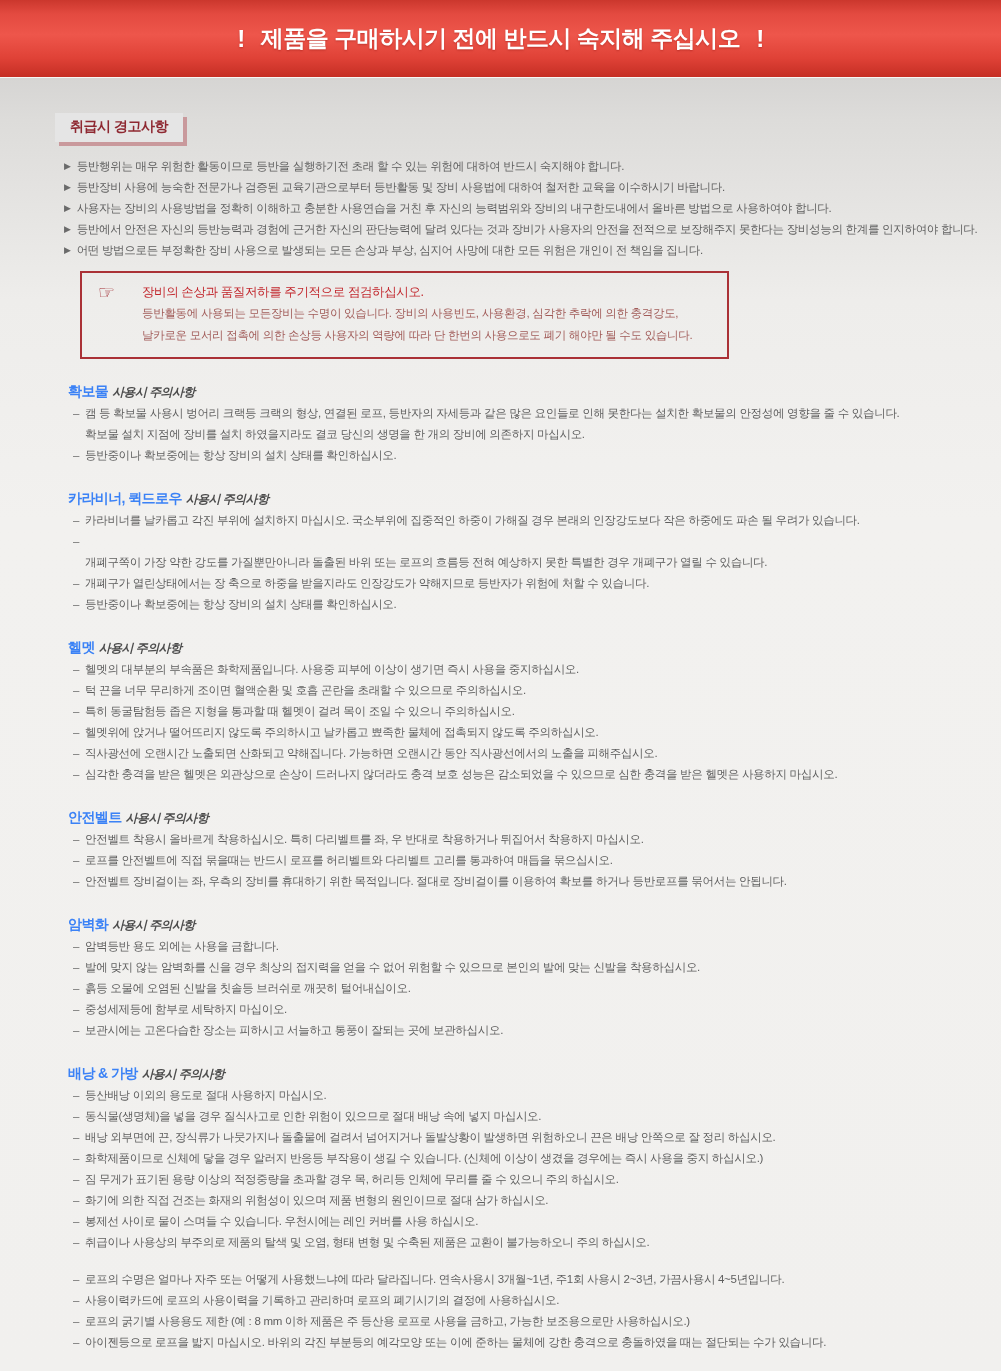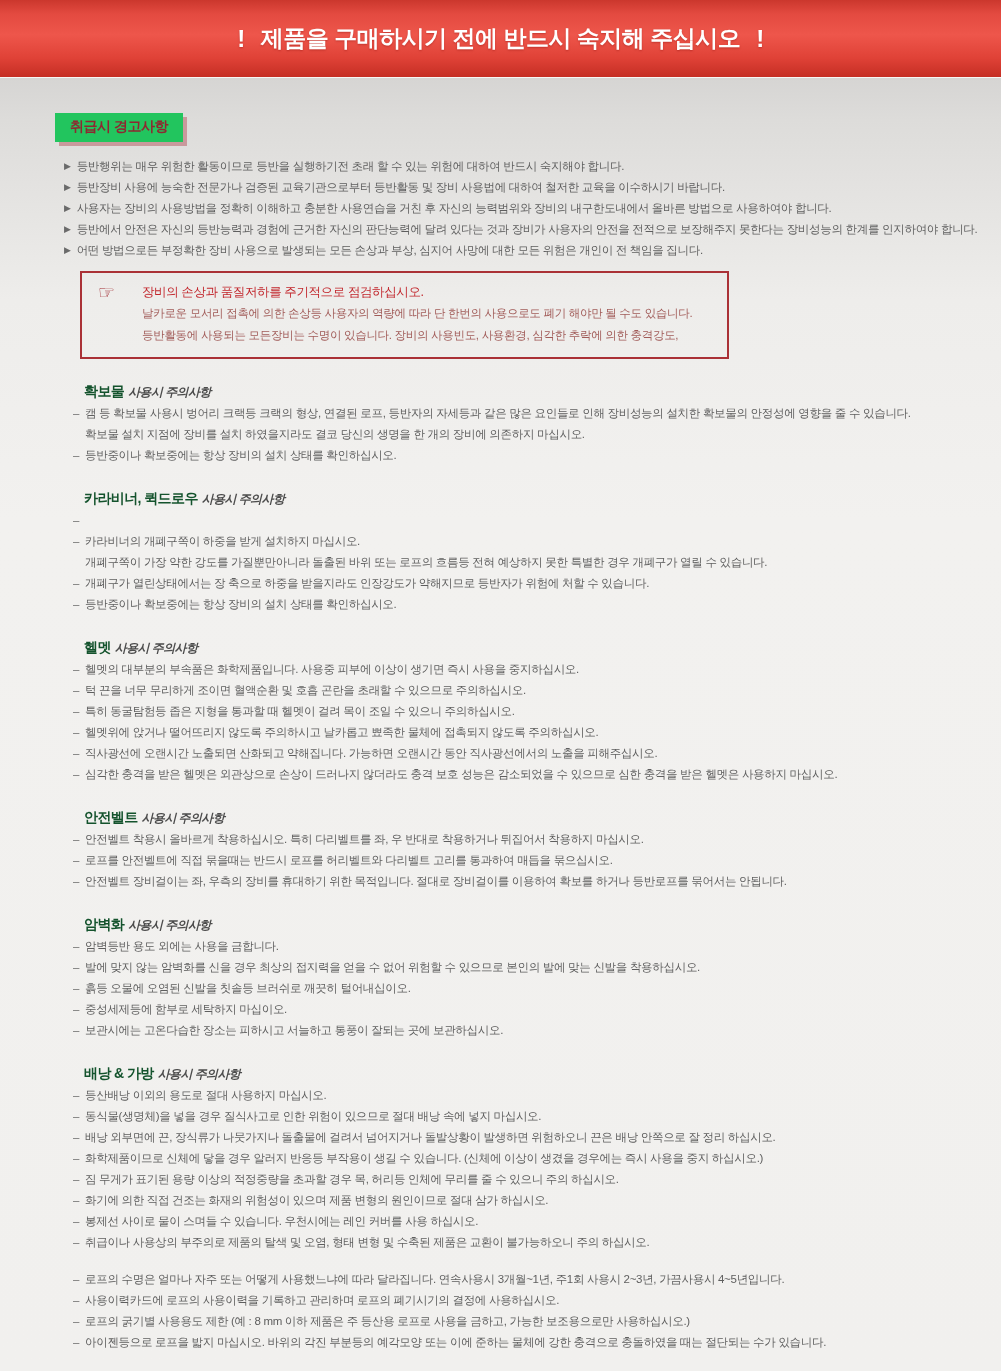--- a/index.html
+++ b/index.html
@@ -17,21 +17,21 @@
   }
   .banner-title{
     color:#ffffff;font-size:23px;font-weight:bold;letter-spacing:-0.5px;
     text-shadow:0 1px 2px rgba(120,0,0,.35);
     display:flex;align-items:center;gap:16px;
   }
   .banner-mark{font-size:24px;font-weight:bold;}
   
   .warn-label{
     display:inline-block;margin:35px 0 0 55px;
-    background:#22c55e;color:#8e2831;
+    background:#e5e5e5;color:#8e2831;
     font-size:14px;font-weight:bold;letter-spacing:-0.5px;
     padding:5px 15px 6px 15px;
     box-shadow:4px 4px 0 0 #c9999c;
   }
   
   .gw-list{margin:14px 0 0 64px;}
   .gw-row{display:flex;align-items:flex-start;line-height:21px;color:#5e5e5e;font-size:11.5px;letter-spacing:-0.3px;}
   .gw-arrow{color:#6a6a6a;font-size:9px;margin:0 6px 0 0;line-height:21px;}
   
   .check-box{
@@ -40,21 +40,21 @@
     padding:9px 16px 11px 16px;
   }
   .cb-title-row{display:flex;align-items:flex-start;line-height:21px;}
   .cb-icon{color:#a12b31;font-size:19px;line-height:21px;width:44px;flex:0 0 44px;}
   .cb-title{color:#c2262c;font-size:12.5px;font-weight:normal;letter-spacing:-0.4px;line-height:21px;}
   .cb-line{color:#a15b58;font-size:11.5px;letter-spacing:-0.3px;line-height:21.5px;margin-left:44px;}
   
   .sections{margin:0 0 0 68px;}
   .section{margin-top:16px;}
   .sec-heading{line-height:21px;margin-top:21px;}
-  .sec-title{color:#14532d;font-size:14px;font-weight:bold;letter-spacing:-0.6px;margin-left:16px;}
+  .sec-title{color:#3b82f6;font-size:14px;font-weight:bold;letter-spacing:-0.6px;}
   .sec-suffix{color:#4c4c4c;font-size:12px;font-weight:bold;letter-spacing:-0.6px;margin-left:4px;font-style:italic;}
   .sec-items{}
   .item-line{display:flex;align-items:flex-start;line-height:21px;}
   .item-dash{width:12px;flex:0 0 12px;margin-left:5px;color:#6b6b6b;font-size:11.5px;line-height:21px;}
   .item-text{color:#5e5e5e;font-size:11.5px;letter-spacing:-0.3px;line-height:21px;}
 </style>
 </head>
 <body>
 
 
@@ -95,33 +95,33 @@
     <span class="gw-arrow">▶</span>
     <span class="gw-text">어떤 방법으로든 부정확한 장비 사용으로 발생되는 모든 손상과 부상, 심지어 사망에 대한 모든 위험은 개인이 전 책임을 집니다.</span>
   </div>
 </div>
 
 <div class="check-box">
   <div class="cb-title-row">
     <span class="cb-icon">☞</span>
     <span class="cb-title">장비의 손상과 품질저하를 주기적으로 점검하십시오.</span>
   </div>
+  <div class="cb-line">등반활동에 사용되는 모든장비는 수명이 있습니다. 장비의 사용빈도, 사용환경, 심각한 추락에 의한 충격강도,</div>
   <div class="cb-line">날카로운 모서리 접촉에 의한 손상등 사용자의 역량에 따라 단 한번의 사용으로도 폐기 해야만 될 수도 있습니다.</div>
-  <div class="cb-line">등반활동에 사용되는 모든장비는 수명이 있습니다. 장비의 사용빈도, 사용환경, 심각한 추락에 의한 충격강도,</div>
 </div>
 
 <div class="sections">
   <div class="section">
     <div class="sec-heading">
       <span class="sec-title">확보물</span><span class="sec-suffix">사용시 주의사항</span>
     </div>
     <div class="sec-items">
   <div class="item-line">
     <span class="item-dash">–</span>
-    <span class="item-text">캠 등 확보물 사용시 벙어리 크랙등 크랙의 형상, 연결된 로프, 등반자의 자세등과 같은 많은 요인들로 인해 장비성능의 설치한 확보물의 안정성에 영향을 줄 수 있습니다.</span>
+    <span class="item-text">캠 등 확보물 사용시 벙어리 크랙등 크랙의 형상, 연결된 로프, 등반자의 자세등과 같은 많은 요인들로 인해 못한다는 설치한 확보물의 안정성에 영향을 줄 수 있습니다.</span>
   </div>
 
   <div class="item-line">
     <span class="item-dash"></span>
     <span class="item-text">확보물 설치 지점에 장비를 설치 하였을지라도 결코 당신의 생명을 한 개의 장비에 의존하지 마십시오.</span>
   </div>
 
   <div class="item-line">
     <span class="item-dash">–</span>
     <span class="item-text">등반중이나 확보중에는 항상 장비의 설치 상태를 확인하십시오.</span>
@@ -129,25 +129,25 @@
 </div>
   </div>
 
   <div class="section">
     <div class="sec-heading">
       <span class="sec-title">카라비너, 퀵드로우</span><span class="sec-suffix">사용시 주의사항</span>
     </div>
     <div class="sec-items">
   <div class="item-line">
     <span class="item-dash">–</span>
-  </div>
-
-  <div class="item-line">
-    <span class="item-dash">–</span>
-    <span class="item-text">카라비너의 개폐구쪽이 하중을 받게 설치하지 마십시오.</span>
+    <span class="item-text">카라비너를 날카롭고 각진 부위에 설치하지 마십시오. 국소부위에 집중적인 하중이 가해질 경우 본래의 인장강도보다 작은 하중에도 파손 될 우려가 있습니다.</span>
+  </div>
+
+  <div class="item-line">
+    <span class="item-dash">–</span>
   </div>
 
   <div class="item-line">
     <span class="item-dash"></span>
     <span class="item-text">개폐구쪽이 가장 약한 강도를 가질뿐만아니라 돌출된 바위 또는 로프의 흐름등 전혀 예상하지 못한 특별한 경우 개폐구가 열릴 수 있습니다.</span>
   </div>
 
   <div class="item-line">
     <span class="item-dash">–</span>
     <span class="item-text">개폐구가 열린상태에서는 장 축으로 하중을 받을지라도 인장강도가 약해지므로 등반자가 위험에 처할 수 있습니다.</span>

